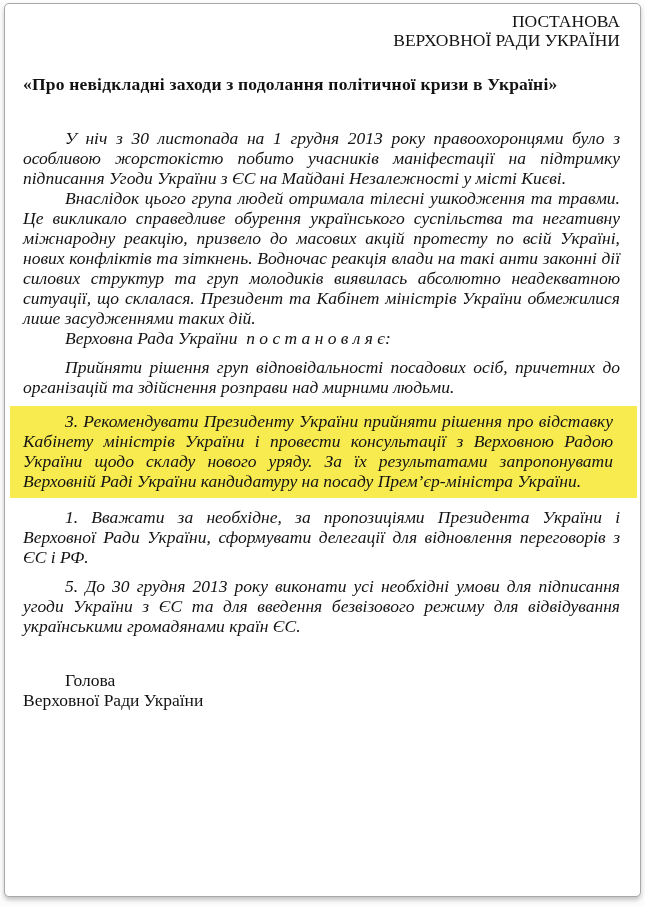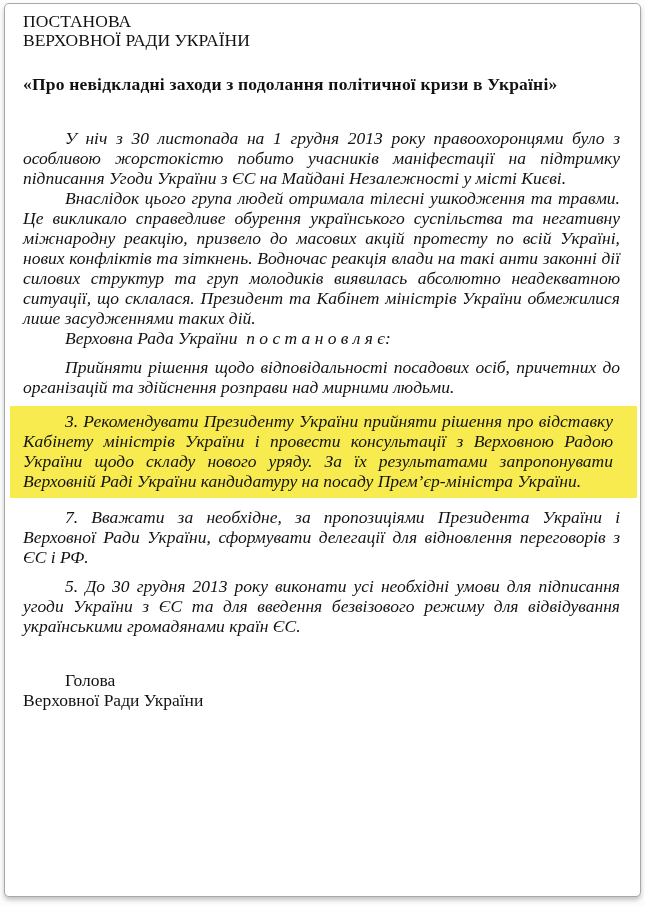--- a/index.html
+++ b/index.html
@@ -25,21 +25,21 @@
   }
 
   .content {
     padding: 8px 20px 0 18px;
     color: #121212;
     font-size: 17.5px;
     line-height: 20px;
   }
 
   .doc-header {
-    text-align: left;
+    text-align: right;
     line-height: 19px;
   }
   .doc-header div { padding: 0; }
 
   .doc-title {
     margin-top: 24px;
     text-align: left;
     font-weight: bold;
     letter-spacing: .2px;
   }
@@ -86,25 +86,25 @@
     <div class="body-text">
 
       <p class="para">У ніч з 30 листопада на 1 грудня 2013 року правоохоронцями було з особливою жорстокістю побито учасників маніфестації на підтримку підписання Угоди України з ЄС на Майдані Незалежності у місті Києві.</p>
 
       <p class="para">Внаслідок цього група людей отримала тілесні ушкодження та травми. Це викликало справедливе обурення українського суспільства та негативну міжнародну реакцію, призвело до масових акцій протесту по всій Україні, нових конфліктів та зіткнень. Водночас реакція влади на такі анти законні дії силових структур та груп молодиків виявилась абсолютно неадекватною ситуації, що склалася. Президент та Кабінет міністрів України обмежилися лише засудженнями таких дій.</p>
 
       <p class="para enacting">Верховна Рада України  п о с т а н о в л я є:</p>
 
 
 
-      <p class="para gap">Прийняти рішення щодо відповідальності посадових осіб, причетних до організацій та здійснення розправи над мирними людьми.</p>
+      <p class="para gap">Прийняти рішення груп відповідальності посадових осіб, причетних до організацій та здійснення розправи над мирними людьми.</p>
 
       <p class="para gap highlight">3. Рекомендувати Президенту України прийняти рішення про відставку Кабінету міністрів України і провести консультації з Верховною Радою України щодо складу нового уряду. За їх результатами запропонувати Верховній Раді України кандидатуру на посаду Прем’єр-міністра України.</p>
 
-      <p class="para gap">7. Вважати за необхідне, за пропозиціями Президента України і Верховної Ради України, сформувати делегації для відновлення переговорів з ЄС і РФ.</p>
+      <p class="para gap">1. Вважати за необхідне, за пропозиціями Президента України і Верховної Ради України, сформувати делегації для відновлення переговорів з ЄС і РФ.</p>
 
 
       <p class="para gap">5. До 30 грудня 2013 року виконати усі необхідні умови для підписання угоди України з ЄС та для введення безвізового режиму для відвідування українськими громадянами країн ЄС.</p>
 
 
     </div>
 
     <div class="signature">
       <div class="pos1">Голова</div>
       <div class="pos2">Верховної Ради України</div>

